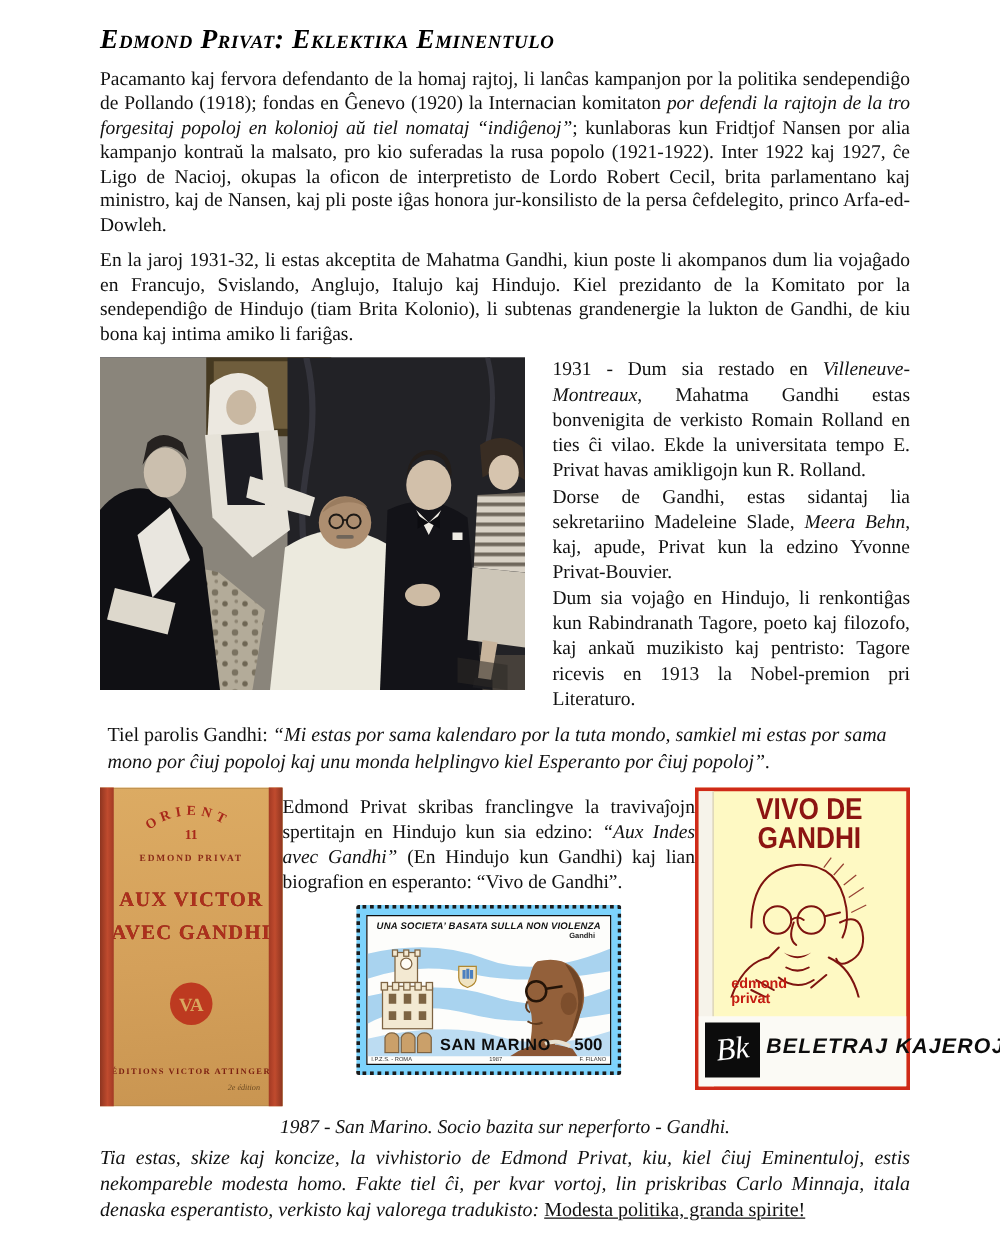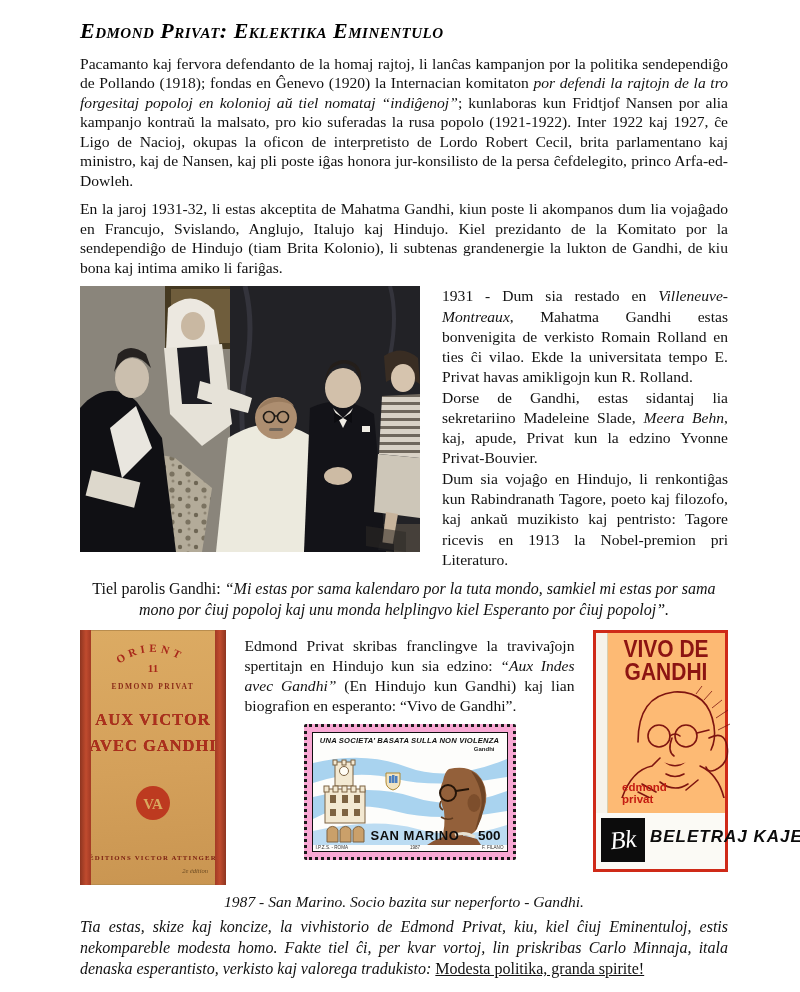--- a/index.html
+++ b/index.html
@@ -18,21 +18,21 @@
   .it{font-style:italic;}
   .ul{font-style:normal;text-decoration:underline;}
   
   .photo-row{display:flex;gap:22px;margin:2px 0 8px 0;}
   .photo{width:340px;height:266px;flex:0 0 auto;background:#222;}
   .photo svg{display:block;}
   .photo-text{width:298px;font-size:15.6px;line-height:1.3;text-align:justify;}
   .photo-text p{margin:0;}
   
   .quote{
-    text-align:center;font-size:16px;line-height:1.32;margin:4px auto 10px auto;max-width:636px;
+    font-size:16px;line-height:1.32;margin:4px auto 10px auto;max-width:636px;
   }
   
   .bottom-row{display:flex;justify-content:space-between;align-items:flex-start;}
   
   .book-orange{
     position:relative;width:146px;height:255px;flex:0 0 auto;
     background:linear-gradient(175deg,#dcab63 0%,#d4a05a 55%,#c99551 100%);
     box-shadow:0 0 0 1px #b98d4e inset;
   }
   .book-orange .spine{position:absolute;top:0;bottom:0;width:11px;background:linear-gradient(90deg,#a33a24,#c14c2e 60%,#933категор px);}
@@ -45,21 +45,21 @@
     text-align:center;color:#ad2f1d;font-weight:bold;font-size:16.5px;letter-spacing:1px;
     margin-top:16px;line-height:1.55;text-shadow:0 0 .4px #7c2012;
   }
   .bo-logo{display:block;margin:26px auto 0 auto;}
   .bo-pub{text-align:center;color:#7c2012;font-weight:bold;font-size:6.8px;letter-spacing:1.2px;margin-top:32px;}
   .bo-ed{text-align:right;color:#6b4a22;font-style:italic;font-size:6.5px;margin:6px 18px 0 0;}
   
   .mid-col{width:330px;flex:0 0 auto;}
   .mid-text{font-size:15.6px;line-height:1.27;text-align:justify;margin:6px 0 0 0;}
   .stamp{
-    width:196px;margin:9px auto 0 auto;background:#f9a8d4;
+    width:196px;margin:9px auto 0 auto;background:#7dd3fc;
     border:3px dotted #1b1b1b;padding:5px;border-radius:2px;
   }
   .stamp-inner{
     position:relative;height:118px;border:1.5px solid #101010;background:#fdfdfb;overflow:hidden;
   }
   .stamp-band{position:absolute;left:0;top:0;width:100%;height:100%;}
   .stamp-motto{
     position:absolute;top:3px;left:0;right:0;text-align:center;
     font-family:"Liberation Sans",sans-serif;font-style:italic;font-weight:bold;
     font-size:7.6px;letter-spacing:.2px;color:#111;
@@ -78,21 +78,21 @@
   .stamp-value{
     position:absolute;bottom:8px;right:6px;font-family:"Liberation Sans",sans-serif;
     font-weight:bold;font-size:13.5px;color:#0d0d0d;
   }
   .stamp-tinyrow{
     position:absolute;bottom:1px;left:3px;right:3px;display:flex;justify-content:space-between;
     font-family:"Liberation Sans",sans-serif;font-size:4.6px;color:#333;
   }
   
   .book-yellow{
-    position:relative;width:135px;height:242px;flex:0 0 auto;background:#fdba74;
+    position:relative;width:172px;height:242px;flex:0 0 auto;background:#fef9c3;
     border:3px solid #cf2a18;box-sizing:border-box;
   }
   .by-spine{position:absolute;left:0;top:0;bottom:0;width:11px;background:#f6f3ea;border-right:1px solid #d8cfae;}
   .by-title{
     margin:4px 2px 0 13px;text-align:center;color:#8c1412;font-weight:bold;
     font-family:"Liberation Sans",sans-serif;font-size:21px;line-height:.96;
     letter-spacing:0px;transform:scaleY(1.15);transform-origin:top;
   }
   .by-sketch{display:block;margin:2px 0 0 16px;}
   .by-author{

